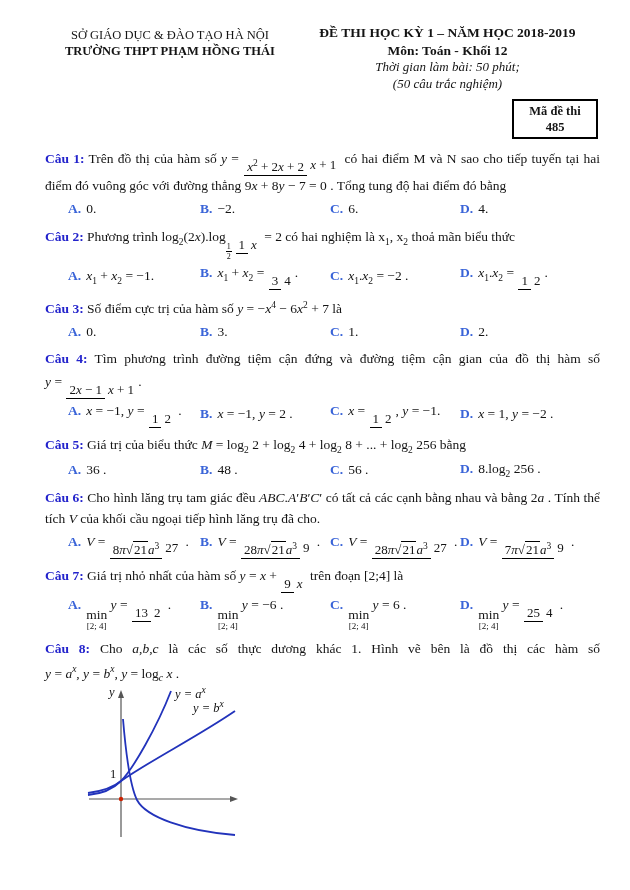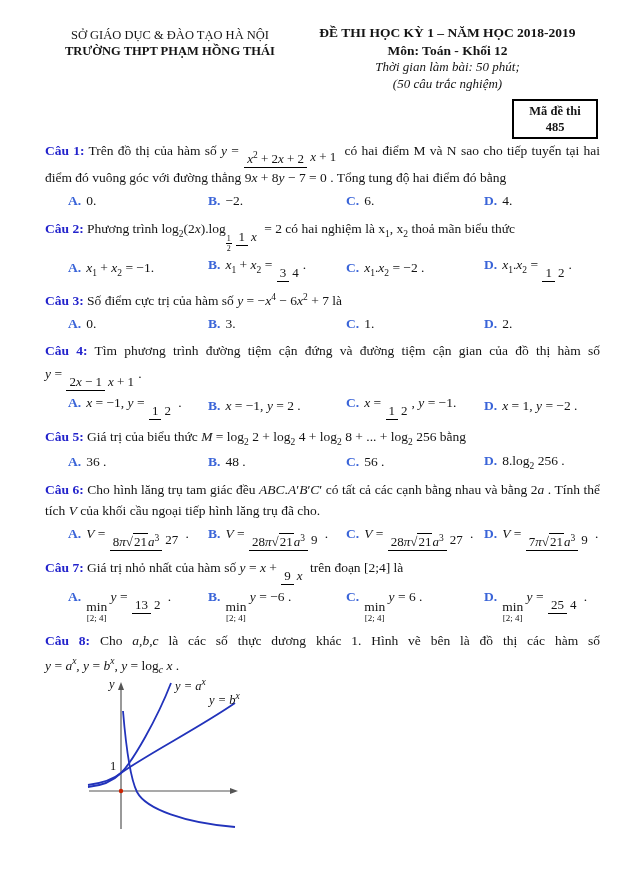--- a/index.html
+++ b/index.html
@@ -14,31 +14,31 @@
   .page{padding:24px 30px 0 45px;width:630px;height:890px;display:flex;flex-direction:column;}
   
   .hdr{display:flex;}
   .hdr-left{width:250px;text-align:center;font-size:12.5px;line-height:1.25;padding-top:4px;}
   .hdr-left .l2{font-weight:bold;}
   .hdr-right{flex:1;text-align:center;line-height:1.3;}
   .hdr-right .r1{font-weight:bold;font-size:13.5px;}
   .hdr-right .r2{font-weight:bold;font-size:13.5px;}
   .hdr-right .r3{font-style:italic;font-size:13px;}
   .hdr-right .r4{font-style:italic;font-size:13px;}
-  .coderow{display:flex;justify-content:flex-end;margin:6px 2px 0 0;}
+  .coderow{display:flex;justify-content:flex-end;margin:6px 2px 8px 0;}
   .codebox{border:2px solid #000;text-align:center;font-weight:bold;font-size:12.5px;
     padding:2px 10px;line-height:1.3;min-width:86px;}
   
   .q{margin-bottom:2px;}
   .qbody{margin:2px 0;text-align:justify;line-height:1.55;}
   .qbody.stretch{text-align-last:justify;}
   .qlabel{color:var(--qlabel);font-weight:bold;}
   .fline{margin:1px 0 2px;line-height:1.5;}
   .opts{display:grid;grid-template-columns:132px 130px 130px auto;padding-left:23px;
-    margin:1px 0 3px;align-items:center;line-height:1.5;gap:8px;}
+    margin:1px 0 3px;align-items:center;line-height:1.5;}
   .opt{white-space:nowrap;}
   .ol{color:var(--optletter);font-weight:bold;margin-right:5px;}
   
   i{font-family:"Liberation Serif",serif;}
   sub{font-size:9.5px;}
   sup{font-size:9.5px;}
   .fr{display:inline-flex;flex-direction:row;text-align:center;vertical-align:-0.62em;
     line-height:1.15;margin:0 1px;font-size:13px;}
   .fr>span:first-child{border-bottom:1px solid #000;padding:0 3px;}
   .fr>span:last-child{padding:0 3px;}
@@ -222,19 +222,19 @@
         <path d="M3,108 C20,106.5 29,101 36,94 C48,82 72,40 86,4" fill="none" stroke="var(--curve)" stroke-width="1.8"></path>
         <path d="M3,106 C18,104 29,100 36,94 C66,73 112,50 150,24" fill="none" stroke="var(--curve)" stroke-width="1.8"></path>
         <path d="M38,32 C41,68 45,99 52,113 C61,130 100,144 150,148" fill="none" stroke="var(--curve)" stroke-width="1.8"></path>
 
         <circle cx="36" cy="112" r="2.2" fill="var(--dot)"></circle>
       </svg>
       <span class="glabel" style="left:24px;top:-2px;">y</span>
 
       <span class="glabel" style="left:25px;top:80px;font-style:normal;">1</span>
       <span class="glabel" style="left:90px;top:-2px;"><i>y</i> = <i>a</i><sup><i>x</i></sup></span>
-      <span class="glabel" style="left:124px;top:12px;"><i>y</i> = <i>b</i><sup><i>x</i></sup></span>
+      <span class="glabel" style="left:108px;top:12px;"><i>y</i> = <i>b</i><sup><i>x</i></sup></span>
 
     </div>
 
   </div>
 
 </div>
 
 </body></html>

